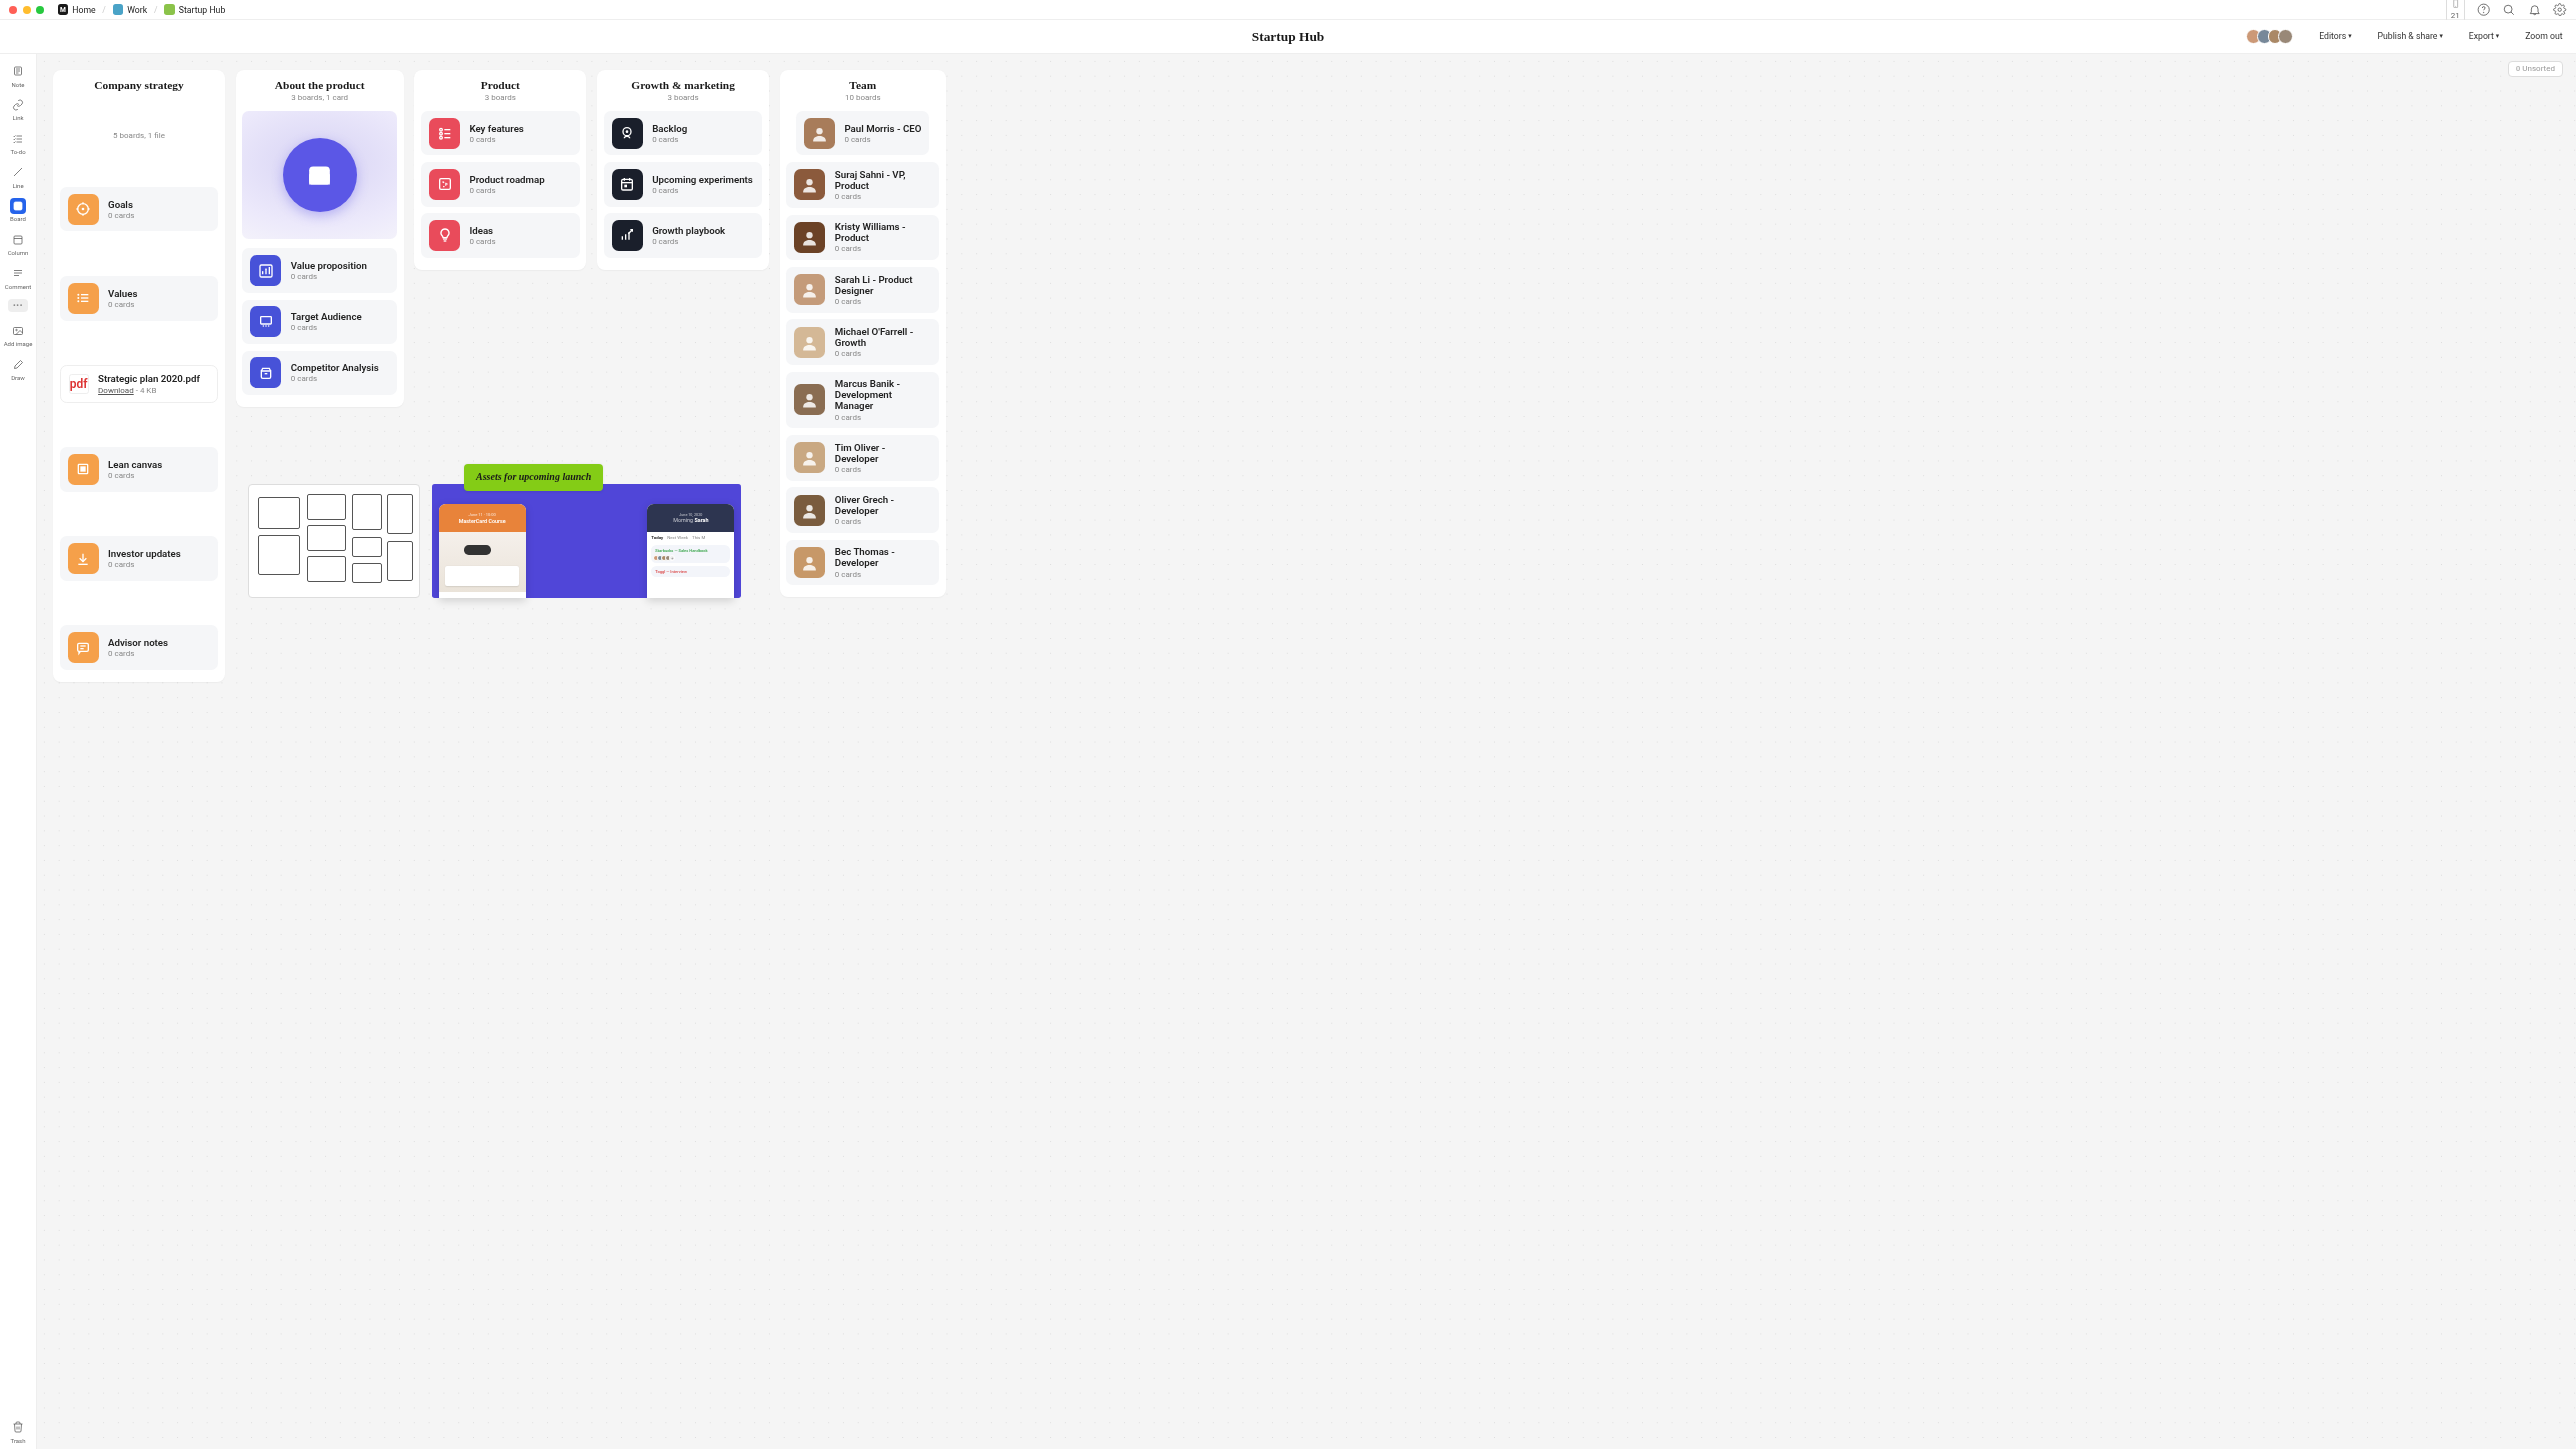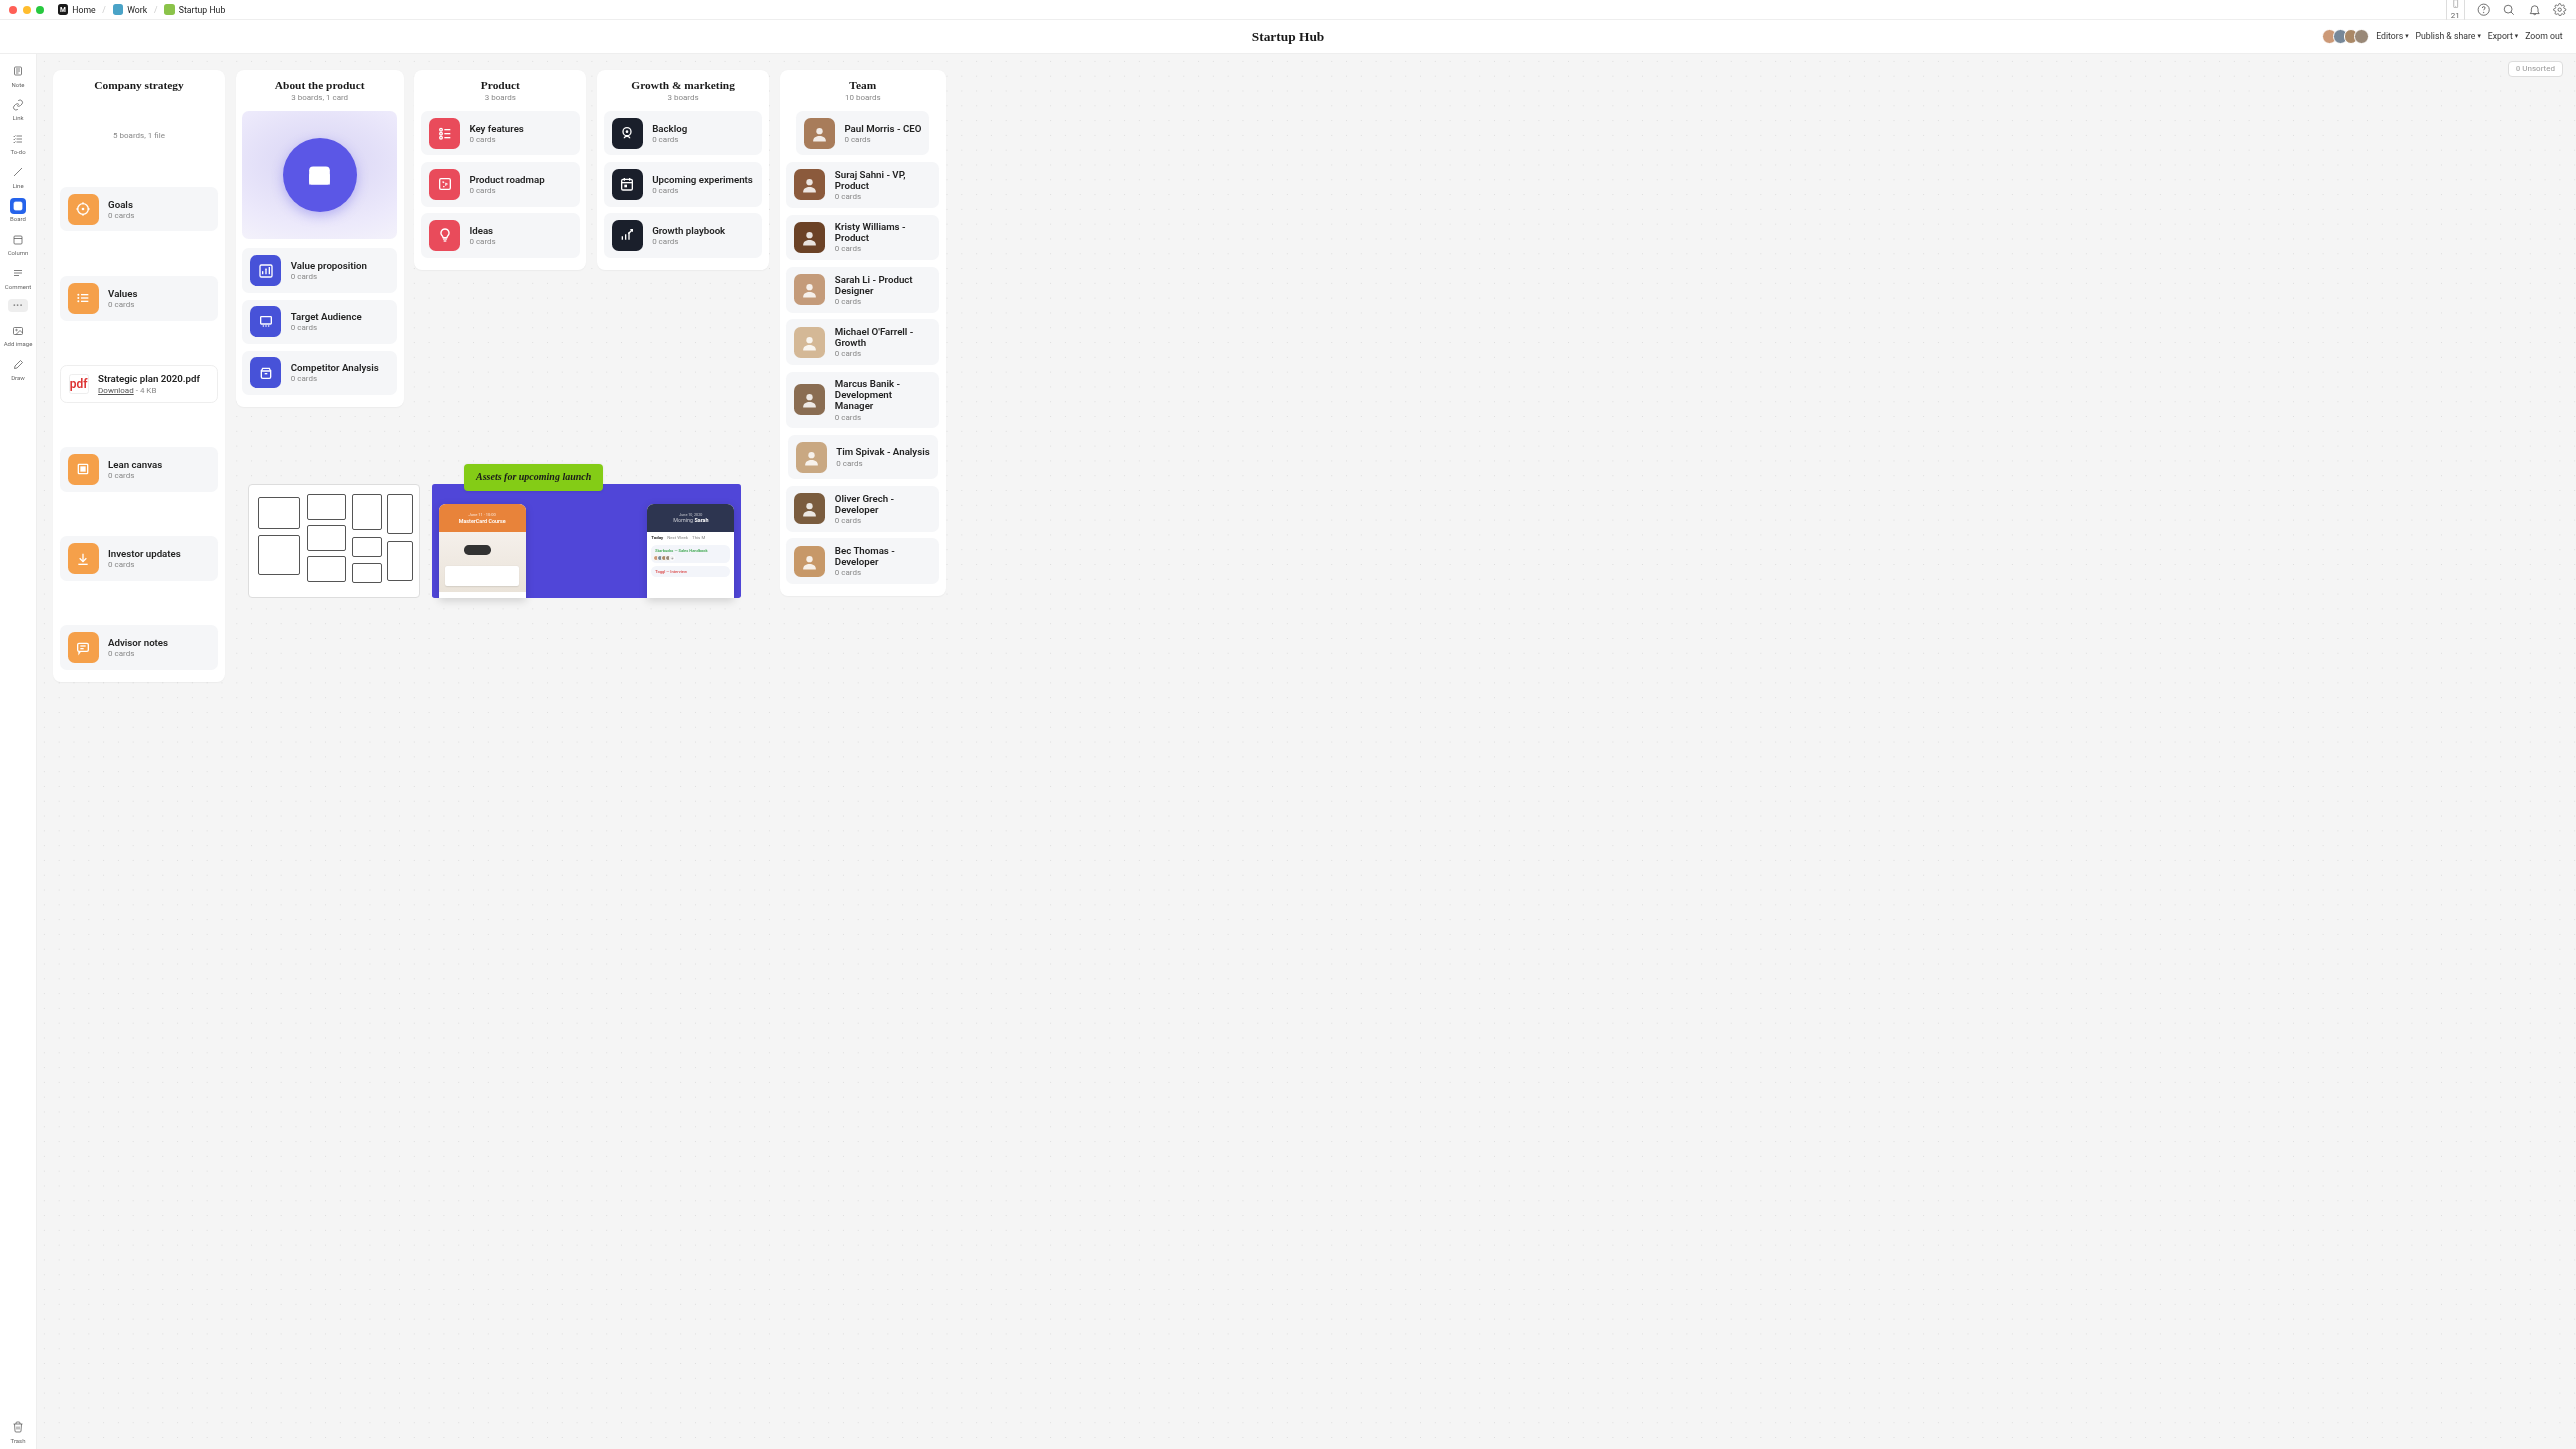--- a/index.html
+++ b/index.html
@@ -18,21 +18,21 @@
 .crumb-icon { width: 10.7px; height: 10.7px; border-radius: 2.7px; display: flex; align-items: center; justify-content: center; font-size: 6.7px; color: #fff; font-weight: bold; }
 .crumb-sep { color: #ccc; }
 .topbar-right { margin-left: auto; display: flex; align-items: center; gap: 12px; }
 .notif-pill { display: flex; align-items: flex-start; gap: 2.7px; border: 0.7px solid #ddd; border-radius: 2.7px; padding: 1.3px 4px; font-size: 8px; color: #666; cursor: pointer; flex-direction: column; }
 .top-icon { width: 13.4px; height: 13.4px; display: flex; align-items: center; justify-content: center; cursor: pointer; color: #555; }
 .top-icon svg { width: 13.4px; height: 13.4px; stroke: currentColor; fill: none; stroke-width: 1.5; }
 
 
 .subheader { display: flex; align-items: center; height: 34px; background: #fff; border-bottom: 0.7px solid #eee; padding: 0 13.4px; position: relative; }
 .page-title { position: absolute; left: 50%; transform: translateX(-50%); font-family: Georgia, 'Times New Roman', serif; font-weight: 700; font-size: 13.4px; }
-.sub-right { margin-left: auto; display: flex; align-items: center; gap: 7px; font-size: 8.7px; }
+.sub-right { margin-left: auto; display: flex; align-items: center; gap: 26px; font-size: 8.7px; }
 .avatars { display: flex; }
 .avatars .av { width: 14.8px; height: 14.8px; border-radius: 50%; border: 1.3px solid #fff; margin-left: -4px; }
 .avatars .av:first-child { margin-left: 0; }
 .dropdown-link { cursor: pointer; color: #333; display: flex; align-items: center; gap: 2px; }
 .dropdown-link .chev { font-size: 6.7px; }
 
 
 .main { flex: 1; display: flex; overflow: hidden; }
 .sidebar { width: 37px; background: #fff; border-right: 0.7px solid #eee; display: flex; flex-direction: column; align-items: center; padding-top: 6.7px; gap: 1.3px; }
 .side-item { width: 32px; display: flex; flex-direction: column; align-items: center; padding: 2.7px 0 5.4px; cursor: pointer; border-radius: 4px; }
@@ -531,21 +531,21 @@
         </div>
             </div>
             <div class="card">
         <div class="avatar" style="background:#c9a882">
           <svg viewBox="0 0 24 24" width="19" height="19" fill="rgba(255,255,255,.85)">
                   <circle cx="12" cy="9" r="4"></circle>
                   <path d="M4 21c0-4 4-6 8-6s8 2 8 6v1H4v-1z"></path>
                 </svg>
         </div>
         <div class="card-body">
-          <div class="card-title">Tim Spivak - Analysis</div>
+          <div class="card-title">Tim Oliver - Developer</div>
           <div class="card-meta">0 cards</div>
         </div>
             </div>
             <div class="card">
         <div class="avatar" style="background:#7a5c3e">
           <svg viewBox="0 0 24 24" width="19" height="19" fill="rgba(255,255,255,.85)">
                   <circle cx="12" cy="9" r="4"></circle>
                   <path d="M4 21c0-4 4-6 8-6s8 2 8 6v1H4v-1z"></path>
                 </svg>
         </div>

